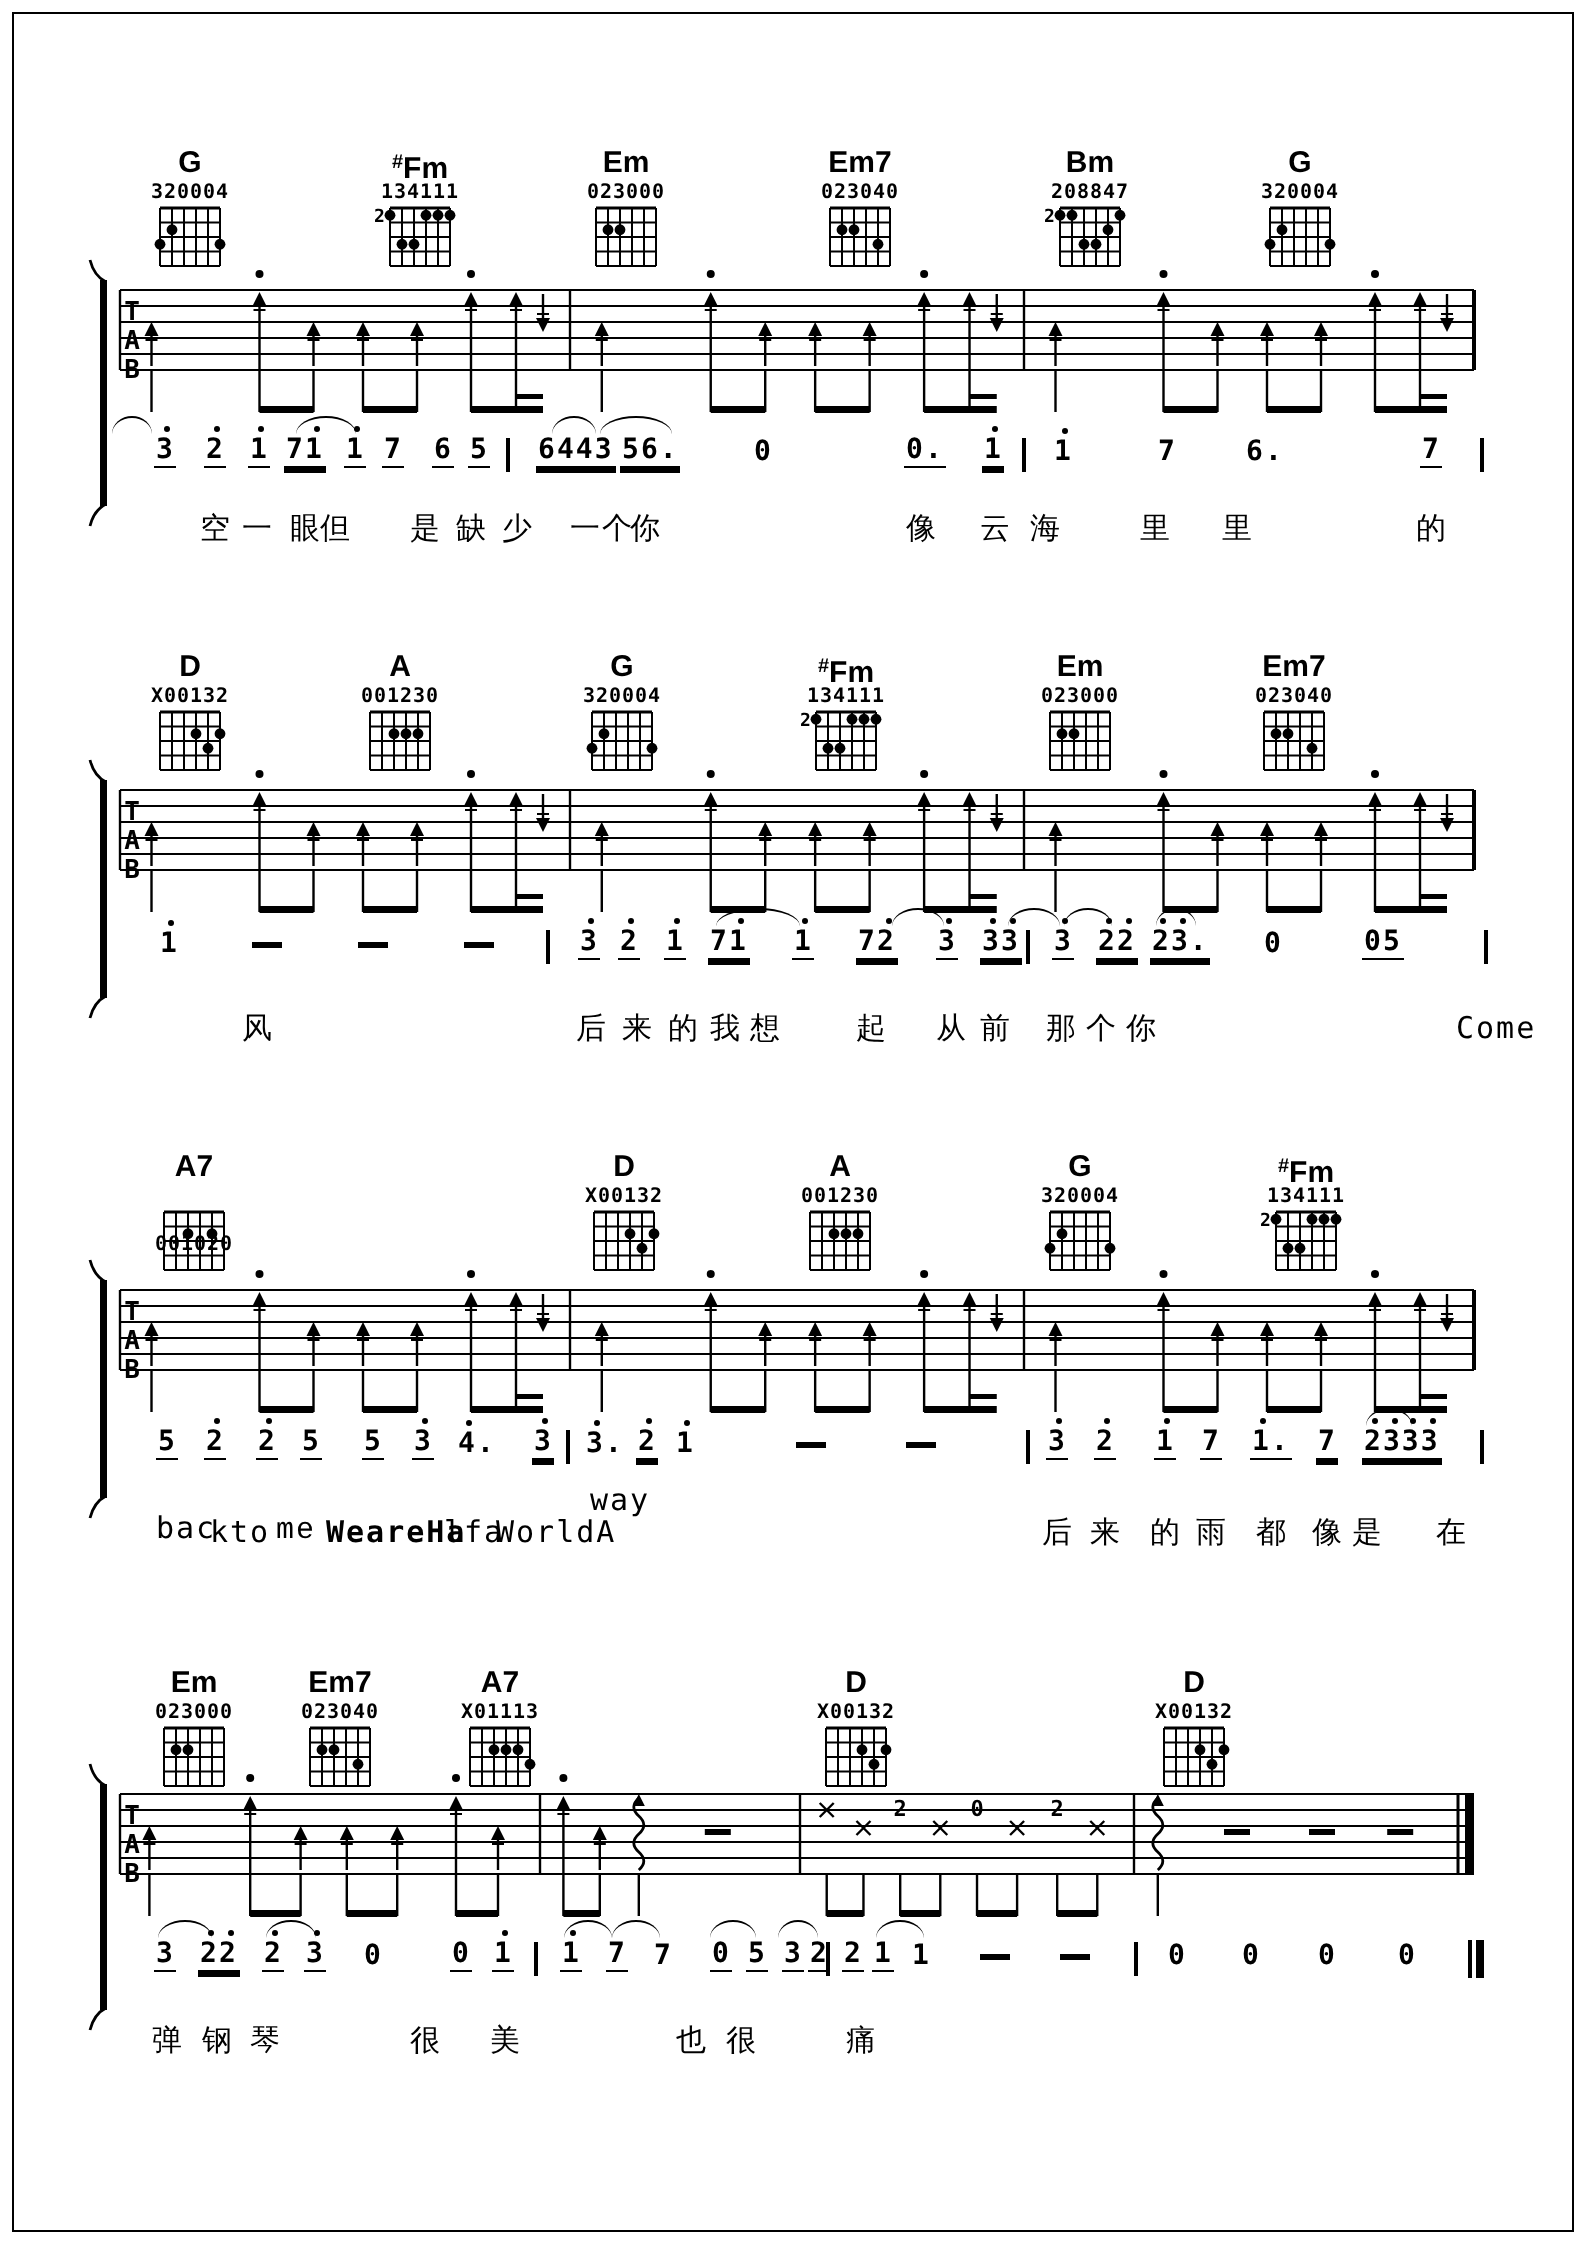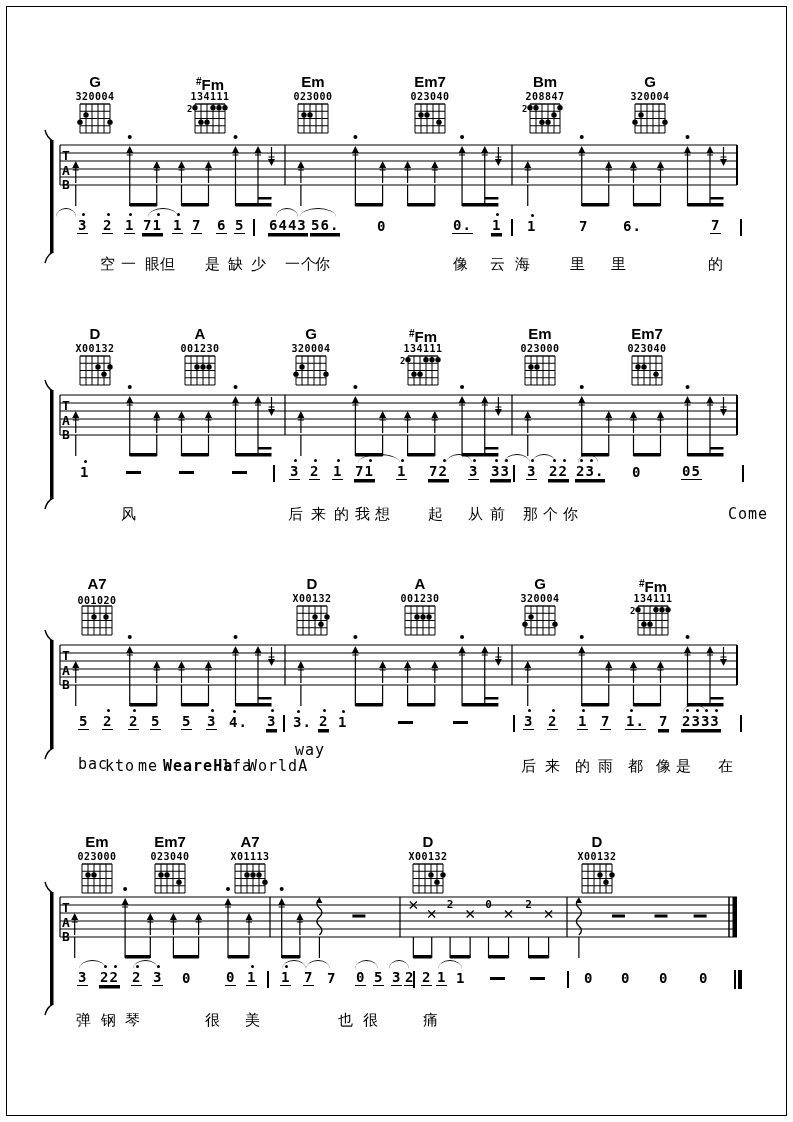--- a/index.html
+++ b/index.html
@@ -1068,21 +1068,21 @@
       <div class="lyr" style="left: 355px; top: 506px;">我</div>
       <div class="lyr" style="left: 375px; top: 506px;">想</div>
       <div class="lyr" style="left: 428px; top: 506px;">起</div>
       <div class="lyr" style="left: 468px; top: 506px;">从</div>
       <div class="lyr" style="left: 490px; top: 506px;">前</div>
       <div class="lyr" style="left: 523px; top: 506px;">那</div>
       <div class="lyr" style="left: 543px; top: 506px;">个</div>
       <div class="lyr" style="left: 563px; top: 506px;">你</div>
       <div class="lyr" style="left: 728px; top: 506px;">Come</div>
       <div class="cname" style="left: 97px; top: 576px;">A7</div>
-      <div class="cfing" style="left: 97px; top: 596px;">001020</div>
+      <div class="cfing" style="left: 97px; top: 618px;">001020</div>
       <div class="cname" style="left: 312px; top: 576px;">D</div>
       <div class="cfing" style="left: 312px; top: 594px;">X00132</div>
       <div class="cname" style="left: 420px; top: 576px;">A</div>
       <div class="cfing" style="left: 420px; top: 594px;">001230</div>
       <div class="cname" style="left: 540px; top: 576px;">G</div>
       <div class="cfing" style="left: 540px; top: 594px;">320004</div>
       <div class="cname" style="left: 653px; top: 576px;"><span class="sh">#</span>Fm</div>
       <div class="cfing" style="left: 653px; top: 594px;">134111</div>
       <div class="cfret" style="left: 630px; top: 607px;">2</div>
       <div class="tok" style="left: 78px; top: 714px;">
@@ -1182,21 +1182,21 @@
           <span class="dgt hd">2</span>
           <span class="dgt hd">3</span>
           <span class="dgt hd">3</span>
           <span class="dgt hd">3</span>
         </span>
       </div>
       <div class="mbar" style="left: 740px; top: 715px;"></div>
       <div class="arc" style="left: 683px; top: 704px; width: 23px;"></div>
       <div class="lyr" style="left: 78px; top: 720px; margin-top: 36px;">bac</div>
       <div class="lyr" style="left: 105px; top: 758px;">kto</div>
-      <div class="lyr" style="left: 138px; top: 758px;">me</div>
+      <div class="lyr" style="left: 138px; top: 758px; font-family: Liberation Mono, monospace;">me</div>
       <div class="lyr" style="left: 163px; top: 758px; font-weight: bold;">WeareHa</div>
       <div class="lyr" style="left: 222px; top: 758px;">lfa</div>
       <div class="lyr" style="left: 248px; top: 758px;">WorldA</div>
       <div class="lyr" style="left: 295px; top: 742px;">way</div>
       <div class="lyr" style="left: 521px; top: 758px;">后</div>
       <div class="lyr" style="left: 545px; top: 758px;">来</div>
       <div class="lyr" style="left: 575px; top: 758px;">的</div>
       <div class="lyr" style="left: 598px; top: 758px;">雨</div>
       <div class="lyr" style="left: 628px; top: 758px;">都</div>
       <div class="lyr" style="left: 656px; top: 758px;">像</div>

